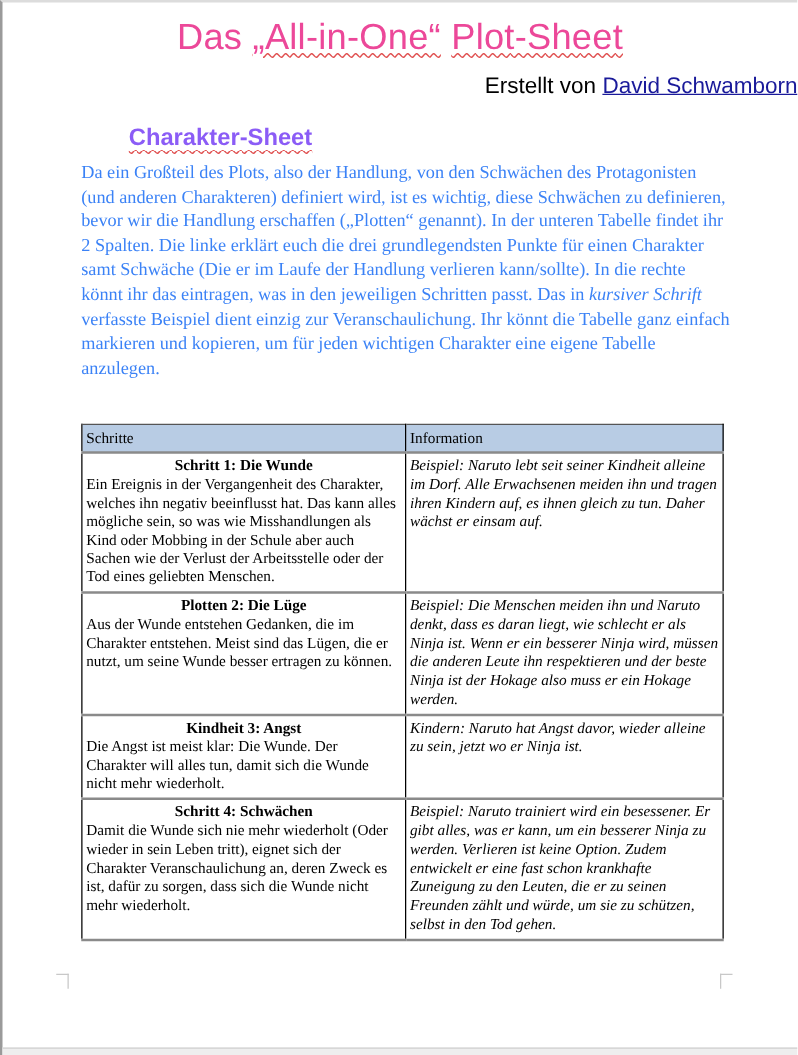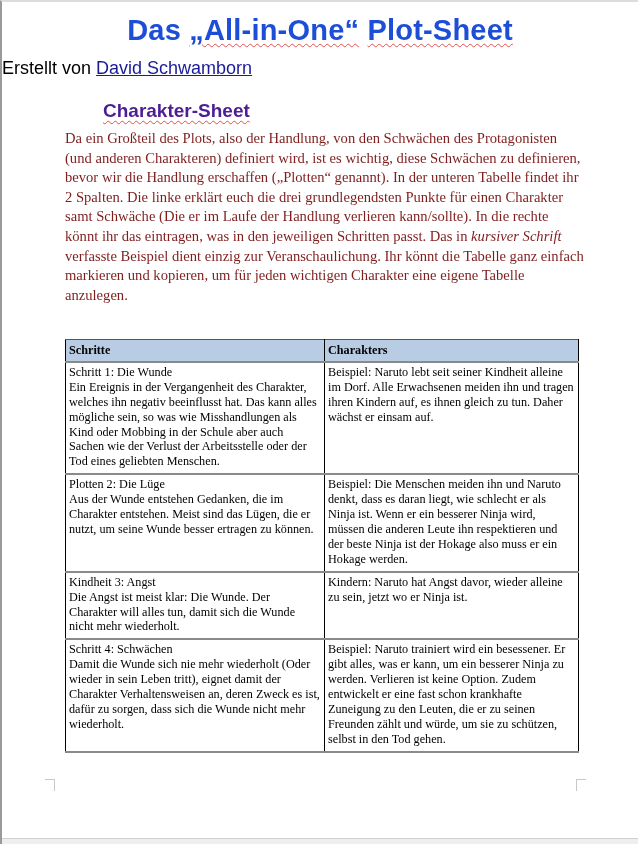--- a/index.html
+++ b/index.html
@@ -26,61 +26,62 @@
       height: 5px;
       background: #eeeeee;
       border-top: 1px solid #d0d0d0;
     }
     .title {
       position: absolute;
       left: 0; right: 0;
       top: 12px;
       text-align: center;
       font-family: "Liberation Sans", sans-serif;
-      font-weight: bold;
+      font-weight: normal;
       font-size: 29px;
-      color: #1d4ed8;
+      color: #ec4899;
       letter-spacing: 0.2px;
     }
     .spell {
       text-decoration: underline wavy #e05050;
       text-decoration-thickness: 1px;
       text-underline-offset: 3px;
     }
     .subtitle {
       position: absolute;
       left: 0; right: 0;
       top: 56px;
-      text-align: left;
+      text-align: right;
       font-family: "Liberation Sans", sans-serif;
       font-size: 18px;
       color: #000;
+      padding-left: 24px;
     }
     .subtitle a {
       color: #1a1a9a;
       text-decoration: underline;
     }
     .section-heading {
       position: absolute;
       left: 101px;
       top: 98px;
       font-family: "Liberation Sans", sans-serif;
       font-weight: bold;
       font-size: 19px;
-      color: #4c1d95;
+      color: #8b5cf6;
     }
     .intro {
       position: absolute;
       left: 63px;
       top: 127px;
       width: 520px;
       font-family: "Liberation Serif", serif;
       font-size: 14.6px;
       line-height: 19.6px;
-      color: #7f1d1d;
+      color: #3b82f6;
       margin: 0;
     }
     .intro em { font-style: italic; }
     table.plot {
       position: absolute;
       left: 63px;
       top: 337px;
       width: 514px;
       border-collapse: collapse;
       font-family: "Liberation Serif", serif;
@@ -89,29 +90,29 @@
       color: #000;
     }
     table.plot th, table.plot td {
       border: 1px solid #000;
       vertical-align: top;
       text-align: left;
       padding: 2px 3px 4px 3px;
     }
     table.plot th {
       background: #b8cce4;
-      font-weight: bold;
+      font-weight: normal;
       padding: 3px 3px 3px 3px;
       border-top: 1px solid #555;
     }
     table.plot tr.row td { border-top: 2px solid #8a8a8a; }
     table.plot tr:last-child td { border-bottom: 2px solid #8a8a8a; margin-left: 36px; }
     table.plot td.left { width: 252px; }
-    table.plot td.right { }
-    .step-title { font-weight: normal; display: block; }
+    table.plot td.right { font-style: italic; }
+    .step-title { font-weight: bold; display: block; text-align: center; }
     .corner {
       position: absolute;
       width: 9px;
       height: 11px;
       border-color: #c8c8c8;
       border-style: solid;
       border-width: 0;
     }
     .corner.bl { left: 43px; top: 777px; border-top-width: 1px; border-right-width: 1px; }
     .corner.br { left: 574px; top: 777px; border-top-width: 1px; border-left-width: 1px; }
@@ -132,21 +133,21 @@
   <div class="section-heading">
     <span class="spell">Charakter-Sheet</span>
   </div>
 
   <p class="intro"><span>Da ein Großteil des Plots, also der Handlung, von den Schwächen des Protagonisten (und anderen Charakteren) definiert wird, ist es wichtig, diese Schwächen zu definieren, bevor wir die Handlung erschaffen („Plotten“ genannt). In der unteren Tabelle findet ihr 2 Spalten. Die linke erklärt euch die drei grundlegendsten Punkte für einen Charakter samt Schwäche (Die er im Laufe der Handlung verlieren kann/sollte). In die rechte könnt ihr das eintragen, was in den jeweiligen Schritten passt. Das in </span><em>kursiver Schrift</em><span> verfasste Beispiel dient einzig zur Veranschaulichung. Ihr könnt die Tabelle ganz einfach markieren und kopieren, um für jeden wichtigen Charakter eine eigene Tabelle anzulegen.</span></p>
 
   <table class="plot">
     <thead>
       <tr>
         <th>Schritte</th>
-        <th>Charakters</th>
+        <th>Information</th>
       </tr>
     </thead>
     <tbody>
       <tr class="row">
         <td class="left">
           <span class="step-title">Schritt 1: Die Wunde</span>
           <span>Ein Ereignis in der Vergangenheit des Charakter, welches ihn negativ beeinflusst hat. Das kann alles mögliche sein, so was wie Misshandlungen als Kind oder Mobbing in der Schule aber auch Sachen wie der Verlust der Arbeitsstelle oder der Tod eines geliebten Menschen.</span>
         </td>
         <td class="right">Beispiel: Naruto lebt seit seiner Kindheit alleine im Dorf. Alle Erwachsenen meiden ihn und tragen ihren Kindern auf, es ihnen gleich zu tun. Daher wächst er einsam auf.</td>
       </tr>
@@ -160,21 +161,21 @@
       <tr class="row">
         <td class="left">
           <span class="step-title">Kindheit 3: Angst</span>
           <span>Die Angst ist meist klar: Die Wunde. Der Charakter will alles tun, damit sich die Wunde nicht mehr wiederholt.</span>
         </td>
         <td class="right">Kindern: Naruto hat Angst davor, wieder alleine zu sein, jetzt wo er Ninja ist.</td>
       </tr>
       <tr class="row">
         <td class="left">
           <span class="step-title">Schritt 4: Schwächen</span>
-          <span>Damit die Wunde sich nie mehr wiederholt (Oder wieder in sein Leben tritt), eignet damit der Charakter Verhaltensweisen an, deren Zweck es ist, dafür zu sorgen, dass sich die Wunde nicht mehr wiederholt.</span>
+          <span>Damit die Wunde sich nie mehr wiederholt (Oder wieder in sein Leben tritt), eignet sich der Charakter Veranschaulichung an, deren Zweck es ist, dafür zu sorgen, dass sich die Wunde nicht mehr wiederholt.</span>
         </td>
         <td class="right">Beispiel: Naruto trainiert wird ein besessener. Er gibt alles, was er kann, um ein besserer Ninja zu werden. Verlieren ist keine Option. Zudem entwickelt er eine fast schon krankhafte Zuneigung zu den Leuten, die er zu seinen Freunden zählt und würde, um sie zu schützen, selbst in den Tod gehen.</td>
       </tr>
     </tbody>
   </table>
 
   <div class="corner bl"></div>
   <div class="corner br"></div>
 
   <div class="bottom-bar"></div>

